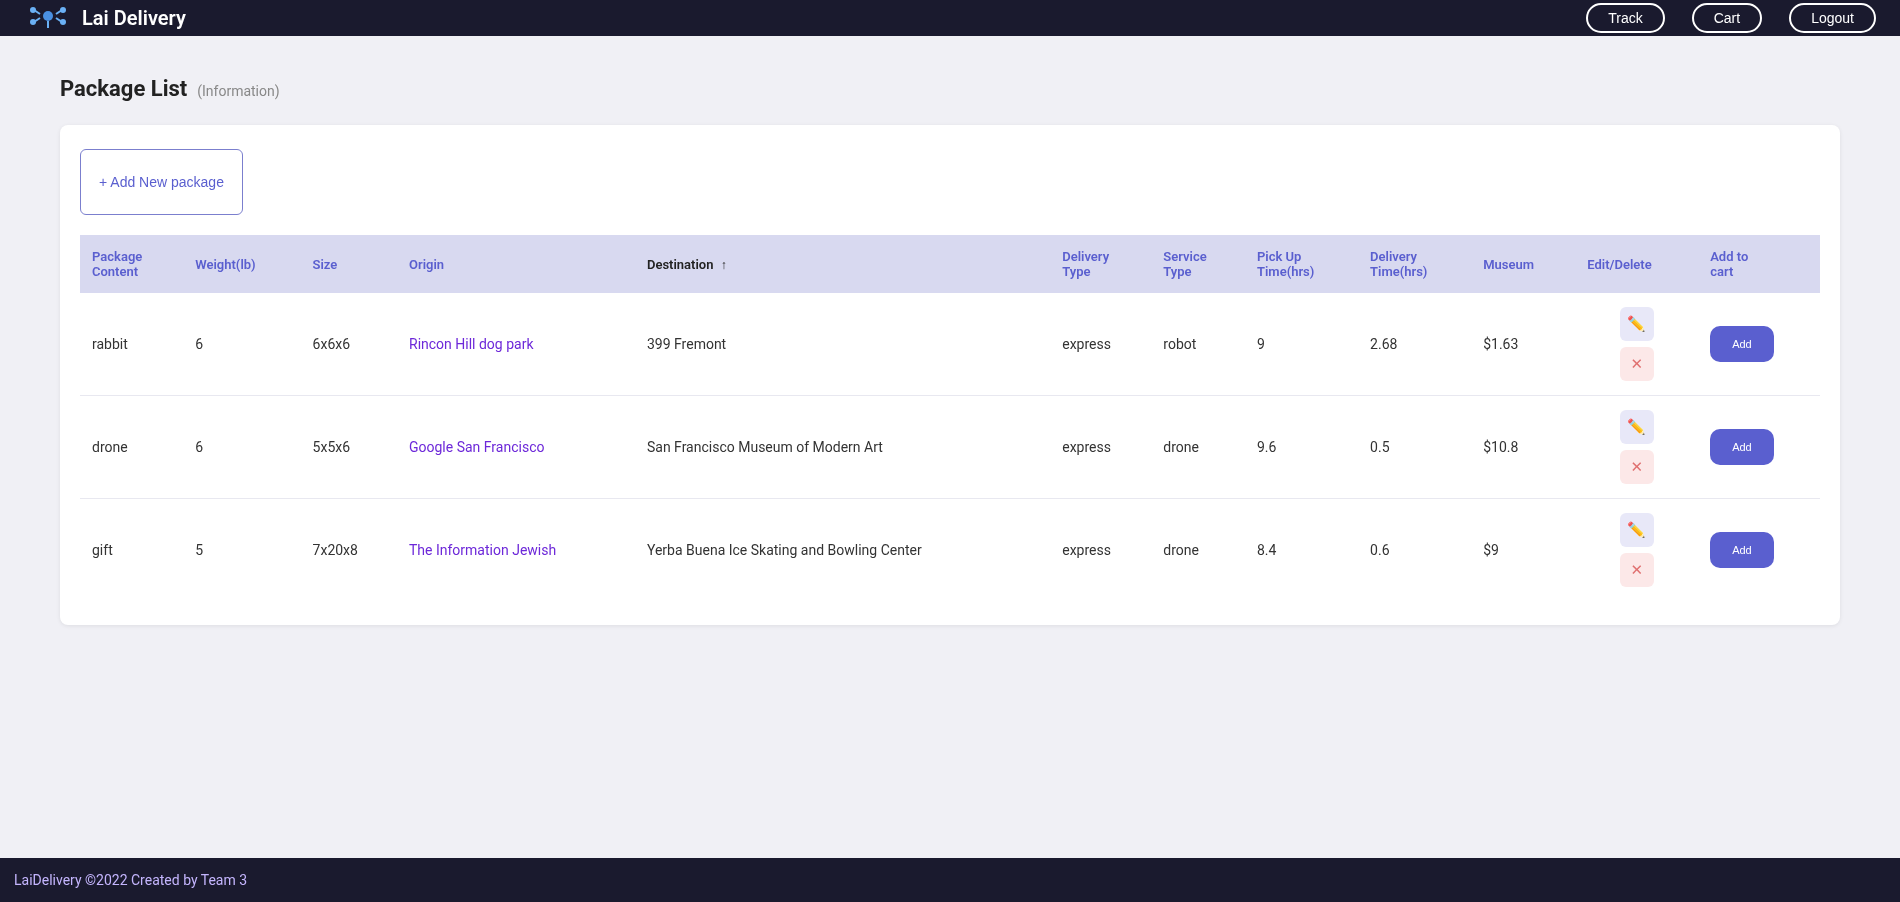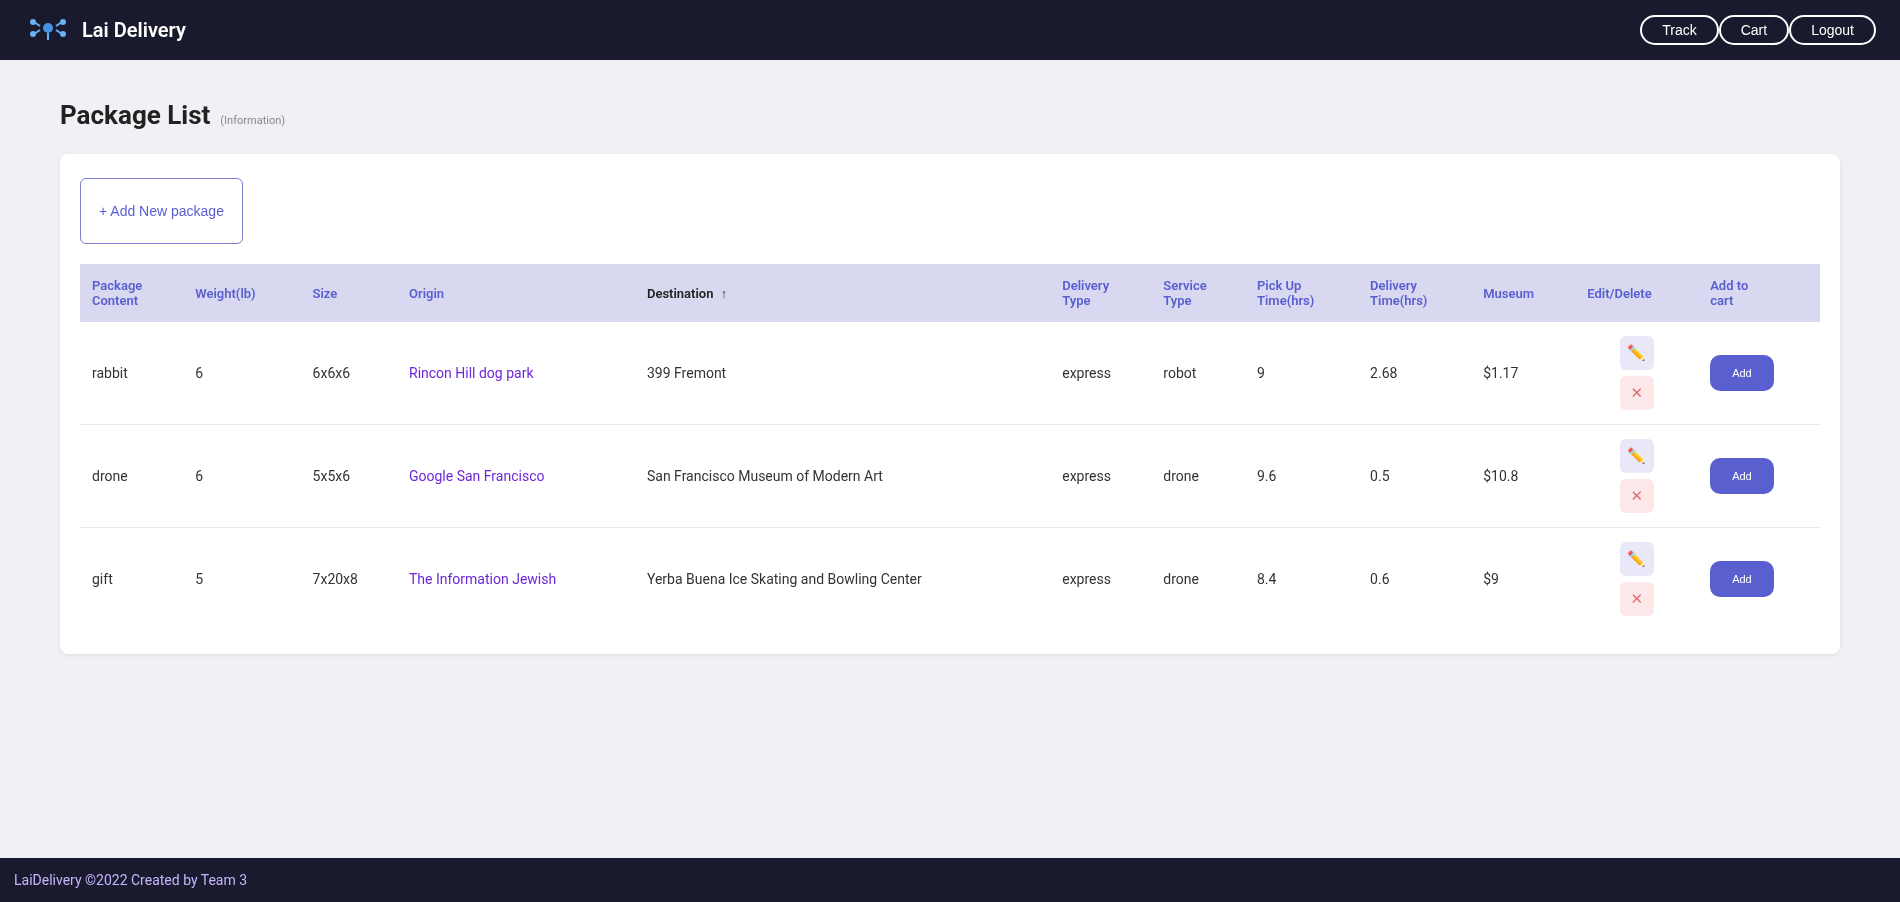--- a/index.html
+++ b/index.html
@@ -7,21 +7,21 @@
       font-family: -apple-system, BlinkMacSystemFont, 'Segoe UI', Roboto, sans-serif;
       background: #f0f0f5;
       min-height: 902px;
       display: flex;
       flex-direction: column;
     }
 
     
     .navbar {
       background: #1a1a2e;
-      height: 60px;
+      height: 36px;
       display: flex;
       align-items: center;
       padding: 0 24px;
       justify-content: space-between;
     }
     .navbar-brand {
       display: flex;
       align-items: center;
       gap: 10px;
     }
@@ -29,21 +29,21 @@
       width: 48px;
       height: 32px;
     }
     .navbar-title {
       color: white;
       font-size: 20px;
       font-weight: 600;
     }
     .navbar-buttons {
       display: flex;
-      gap: 0;
+      gap: 27px;
     }
     .nav-btn {
       padding: 5px 20px;
       border-radius: 20px;
       border: 2px solid white;
       background: transparent;
       color: white;
       font-size: 14px;
       cursor: pointer;
       font-weight: 500;
@@ -55,26 +55,26 @@
       padding: 40px 60px 20px 60px;
     }
 
     .page-title-row {
       display: flex;
       align-items: baseline;
       gap: 10px;
       margin-bottom: 24px;
     }
     .page-title {
-      font-size: 26px;
+      font-size: 22px;
       font-weight: 700;
       color: #222;
     }
     .page-subtitle {
-      font-size: 11px;
+      font-size: 14px;
       color: #888;
     }
 
     
     .table-card {
       background: white;
       border-radius: 8px;
       padding: 24px 20px;
       box-shadow: 0 1px 4px rgba(0,0,0,0.08);
     }
@@ -243,21 +243,21 @@
       <tr>
       <td>rabbit</td>
       <td>6</td>
       <td>6x6x6</td>
       <td><a class="origin-link" href="#">Rincon Hill dog park</a></td>
       <td>399 Fremont</td>
       <td>express</td>
       <td>robot</td>
       <td>9</td>
       <td>2.68</td>
-      <td>$1.17</td>
+      <td>$1.63</td>
       <td>
         <div class="action-cell">
           <button class="edit-btn" title="Edit">✏️</button>
           <button class="delete-btn" title="Delete">✕</button>
         </div>
       </td>
       <td>
         <button class="add-cart-btn">Add</button>
       </td>
     </tr>

